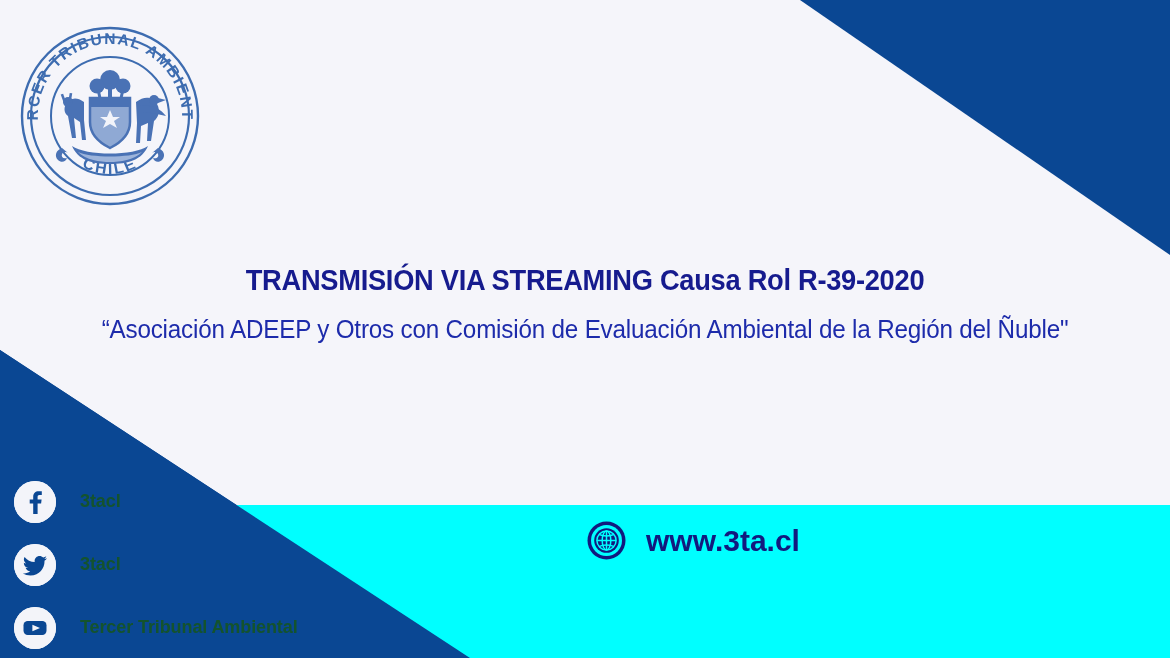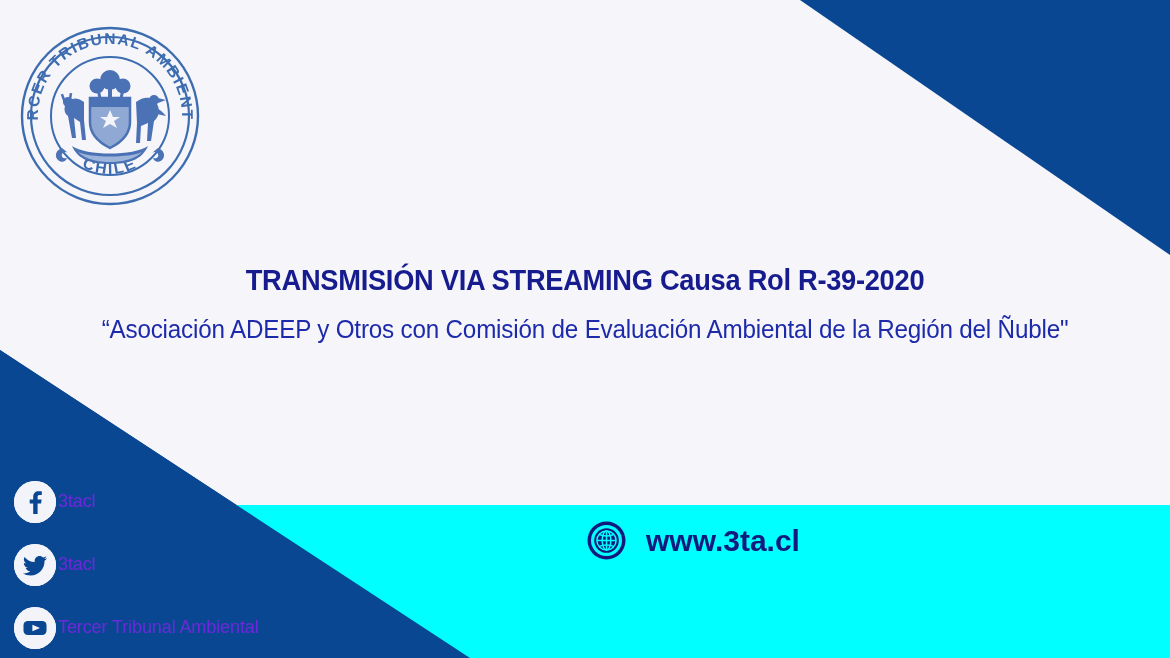--- a/index.html
+++ b/index.html
@@ -91,24 +91,24 @@
     width: 42px; height: 42px;
     border-radius: 50%;
     background: #f3f4f9;
     display: flex;
     align-items: center;
     justify-content: center;
     flex: 0 0 auto;
   }
   .social-badge svg { display: block; }
   .social-label {
-    margin-left: 2px;
-    color: #6d28d9;
+    margin-left: 24px;
+    color: #14532d;
     font-size: 18px;
-    font-weight: normal;
+    font-weight: bold;
     letter-spacing: -0.1px;
     white-space: nowrap;
   }
 
   
   #web-block {
     position: absolute;
     left: 586px; top: 520px;
   }
   #web-row {

